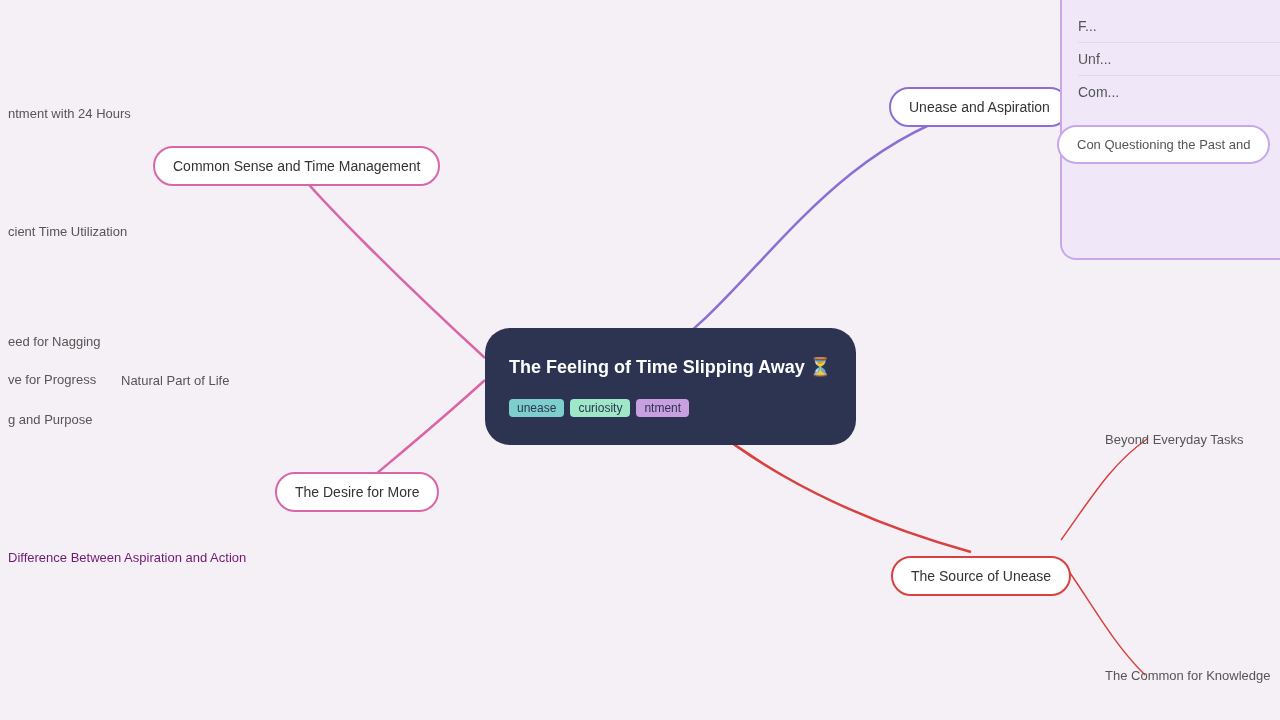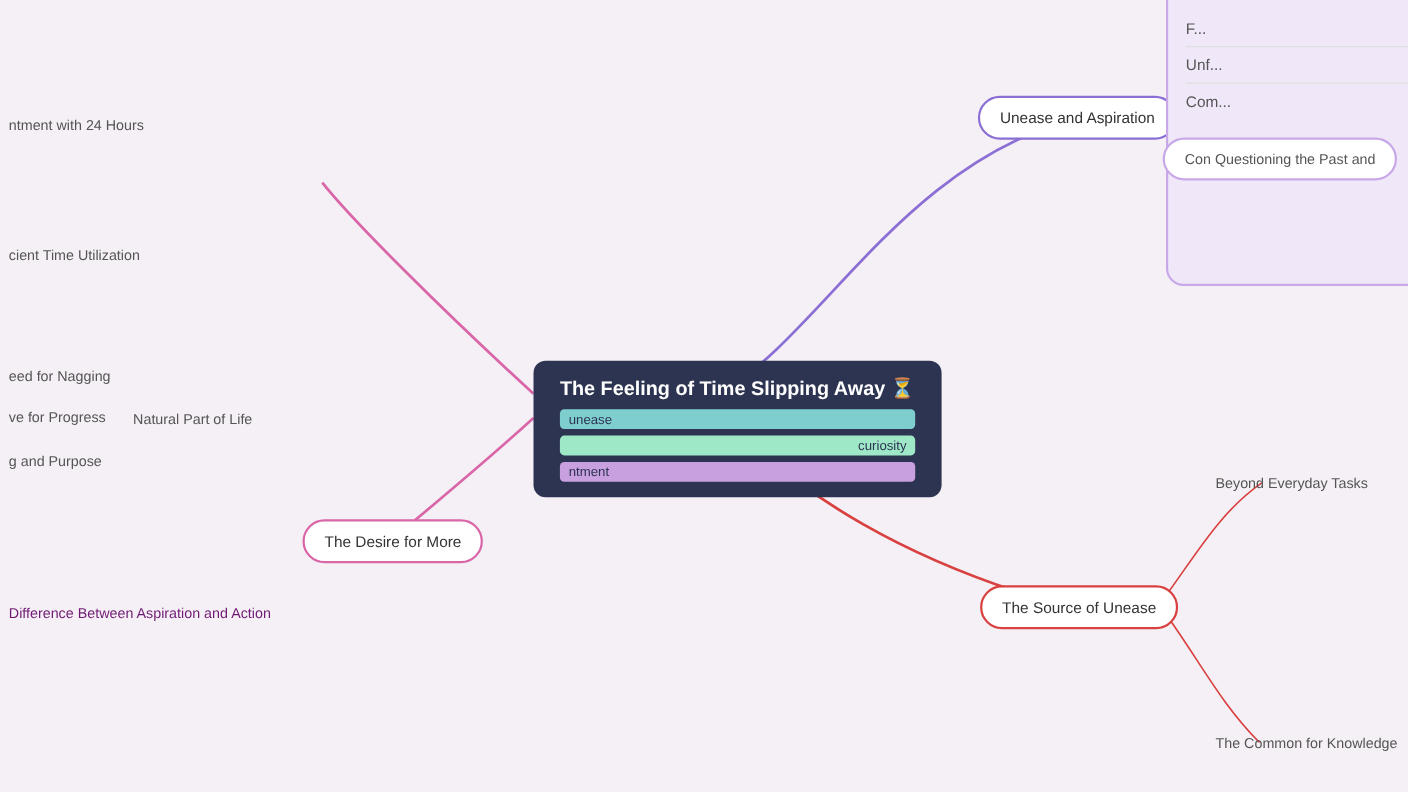--- a/index.html
+++ b/index.html
@@ -32,33 +32,32 @@
       padding: 10px 18px;
       font-size: 14px;
       white-space: nowrap;
       cursor: pointer;
       user-select: none;
     }
 
     .node-center {
       background: #2d3451;
       color: #ffffff;
-      border-radius: 11px;
-      padding: 14px 24px;
+      border-radius: 25px;
+      padding: 28px 24px;
       font-size: 18px;
       font-weight: 600;
       min-width: 320px;
       text-align: left;
     }
 
     .node-center .tags {
-      margin-top: 8px;
+      margin-top: 21px;
       display: flex;
       gap: 6px;
-      flex-direction: column;
     }
 
     .tag {
       border-radius: 4px;
       padding: 2px 8px;
       font-size: 12px;
       font-weight: 500;
     }
 
     .tag-unease { background: #7ecece; color: #2d3451; }
@@ -77,20 +76,21 @@
       border: 2px solid #d966a8;
       color: #333;
       border-radius: 20px;
     }
 
     .node-red {
       background: #fff;
       border: 2px solid #d94040;
       color: #333;
       border-radius: 20px;
+      margin-top: 24px;
     }
 
     .node-text {
       background: transparent;
       border: none;
       color: #555;
       font-size: 13px;
       padding: 4px 8px;
     }
 
@@ -139,20 +139,23 @@
       <span class="tag tag-unease">unease</span>
       <span class="tag tag-curiosity">curiosity</span>
       <span class="tag tag-purpose">ntment</span>
     </div>
   </div>
 
   <div class="node node-purple" style="left: 889px; top: 87px;">
     <span>Unease and Aspiration</span>
   </div>
 
+  <div class="node node-pink" style="left: 153px; top: 146px;">
+    <span>Common Sense and Time Management</span>
+  </div>
 
   <div class="node node-pink" style="left: 275px; top: 472px;">
     <span>The Desire for More</span>
   </div>
 
   <div class="node node-red" style="left: 891px; top: 532px;">
     <span>The Source of Unease</span>
   </div>
 
   <div class="node node-text" style="left: 1100px; top: 100px;">

